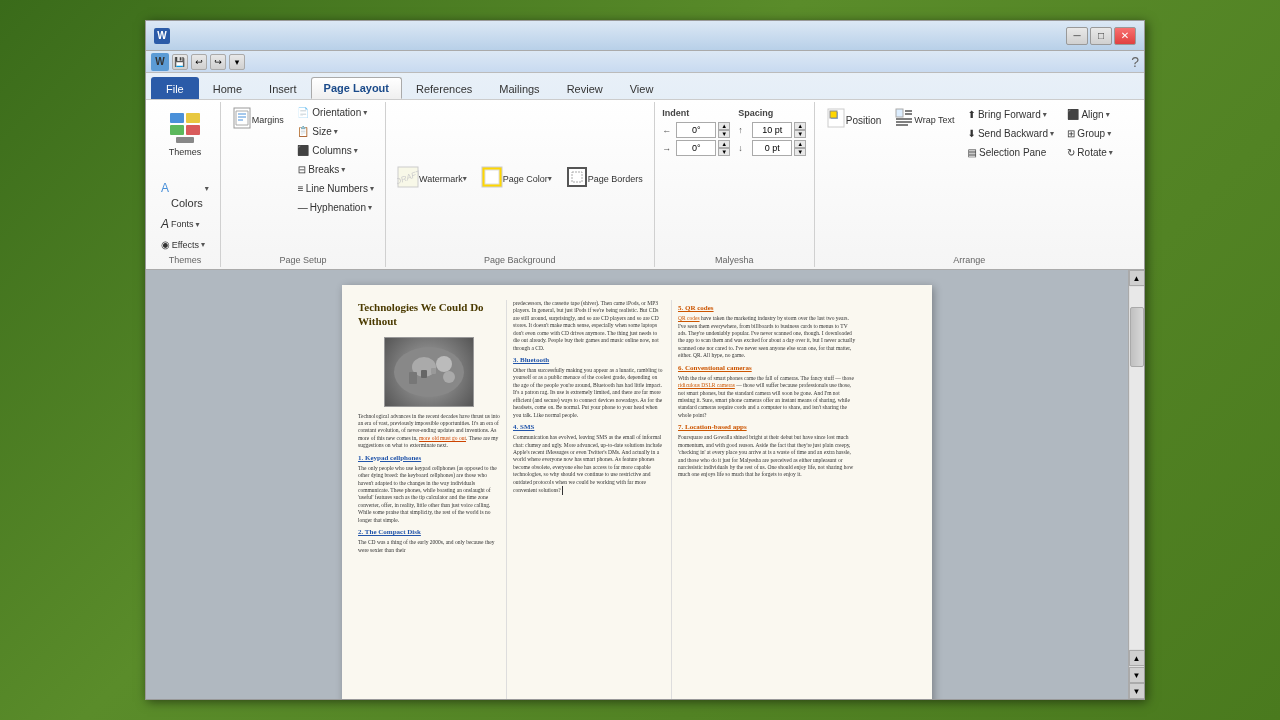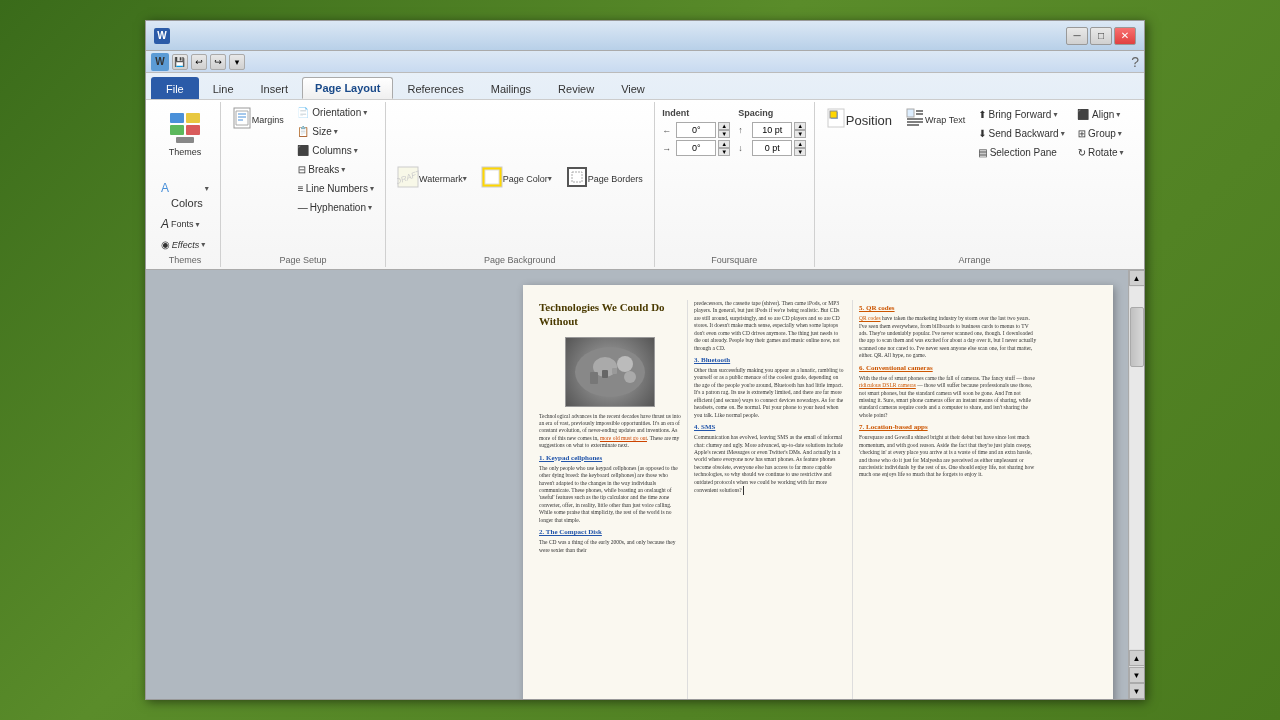--- a/index.html
+++ b/index.html
@@ -264,21 +264,21 @@
       flex: 1;
       background: #b0b8c0;
       overflow: hidden;
       position: relative;
       display: flex;
     }
     .doc-scroll {
       flex: 1;
       overflow: auto;
       display: flex;
-      justify-content: flex-end;
+      justify-content: center;
       padding: 15px;
     }
 
     
     .v-scrollbar {
       width: 16px;
       background: #e0e0e0;
       border-left: 1px solid #aaa;
       display: flex;
       flex-direction: column;
@@ -435,21 +435,21 @@
     <div class="qat-small">↩</div>
     <div class="qat-small">↪</div>
     <div class="qat-small">▾</div>
     <div style="flex:1;"></div>
     <div style="font-size:14px;color:#666;cursor:pointer;">?</div>
   </div>
 
   <div class="ribbon">
     <div class="ribbon-tabs">
       <div class="ribbon-tab file-tab">File</div>
-      <div class="ribbon-tab">Line</div>
+      <div class="ribbon-tab">Home</div>
       <div class="ribbon-tab">Insert</div>
       <div class="ribbon-tab active">Page Layout</div>
       <div class="ribbon-tab">References</div>
       <div class="ribbon-tab">Mailings</div>
       <div class="ribbon-tab">Review</div>
       <div class="ribbon-tab">View</div>
     </div>
 
     <div class="ribbon-content">
 
@@ -474,21 +474,21 @@
             <span style="font-size:11px;margin-top:30px;">Colors</span>
             <span class="dropdown-arrow">▾</span>
           </div>
           <div class="ribbon-btn-small">
             <span style="font-size:12px;font-style:italic;">A</span>
             <span style="font-size:9px;">Fonts</span>
             <span class="dropdown-arrow">▾</span>
           </div>
           <div class="ribbon-btn-small">
             <span style="font-size:10px;">◉</span>
-            <span style="font-size:9px;font-style:italic;">Effects</span>
+            <span style="font-size:9px;">Effects</span>
             <span class="dropdown-arrow">▾</span>
           </div>
         </div>
         <div class="ribbon-group-label">Themes</div>
       </div>
 
       <div class="ribbon-group" style="min-width:160px;">
         <div class="ribbon-group-content" style="align-items:flex-start; gap:4px;">
           <div class="ribbon-btn" style="min-width:48px;">
             <div class="btn-icon">
@@ -610,34 +610,34 @@
             <div class="spinner-row">
               <span class="spinner-label">↓</span>
               <input class="spinner-input" type="text" value="0 pt" style="">
               <div class="spinner-btns">
                 <div class="spinner-btn">▲</div>
                 <div class="spinner-btn">▼</div>
               </div>
             </div>
           </div>
         </div>
-        <div class="ribbon-group-label">Foursquare</div>
+        <div class="ribbon-group-label">Malyesha</div>
       </div>
 
       <div class="ribbon-group" style="min-width:220px; border-right:none;">
         <div class="ribbon-group-content" style="gap:3px;flex-wrap:wrap;align-items:flex-start;">
           <div class="ribbon-btn" style="min-width:44px;">
             <div class="btn-icon">
               <svg width="20" height="22" viewBox="0 0 20 22">
                 <rect x="2" y="2" width="16" height="18" fill="white" stroke="#ccc" stroke-width="1"></rect>
                 <rect x="5" y="5" width="7" height="7" fill="#4a90d9" opacity="0.6"></rect>
                 <rect x="4" y="4" width="7" height="7" fill="#ffd700" stroke="#888" stroke-width="1"></rect>
               </svg>
             </div>
-            <span style="font-size:13px;">Position</span>
+            <span style="font-size:10px;">Position</span>
           </div>
           <div class="ribbon-btn" style="min-width:44px;">
             <div class="btn-icon">
               <svg width="20" height="22" viewBox="0 0 20 22">
                 <rect x="2" y="2" width="7" height="8" fill="#ddeeff" stroke="#aaa"></rect>
                 <line x1="11" y1="4" x2="18" y2="4" stroke="#555" stroke-width="1.5"></line>
                 <line x1="11" y1="7" x2="18" y2="7" stroke="#555" stroke-width="1.5"></line>
                 <line x1="2" y1="12" x2="18" y2="12" stroke="#555" stroke-width="1.5"></line>
                 <line x1="2" y1="15" x2="18" y2="15" stroke="#555" stroke-width="1.5"></line>
                 <line x1="2" y1="18" x2="14" y2="18" stroke="#555" stroke-width="1.5"></line>

